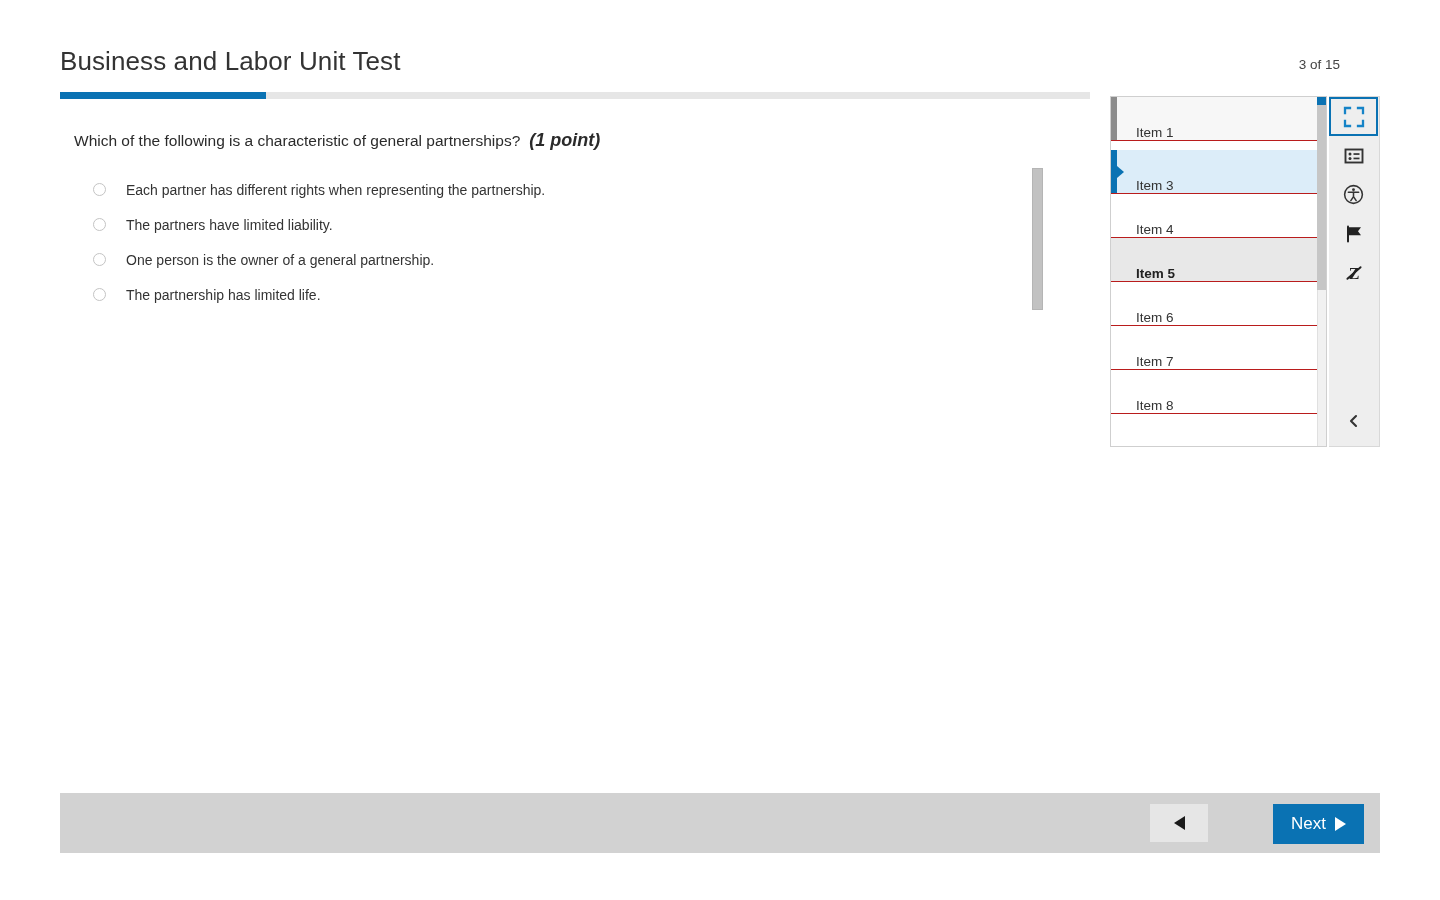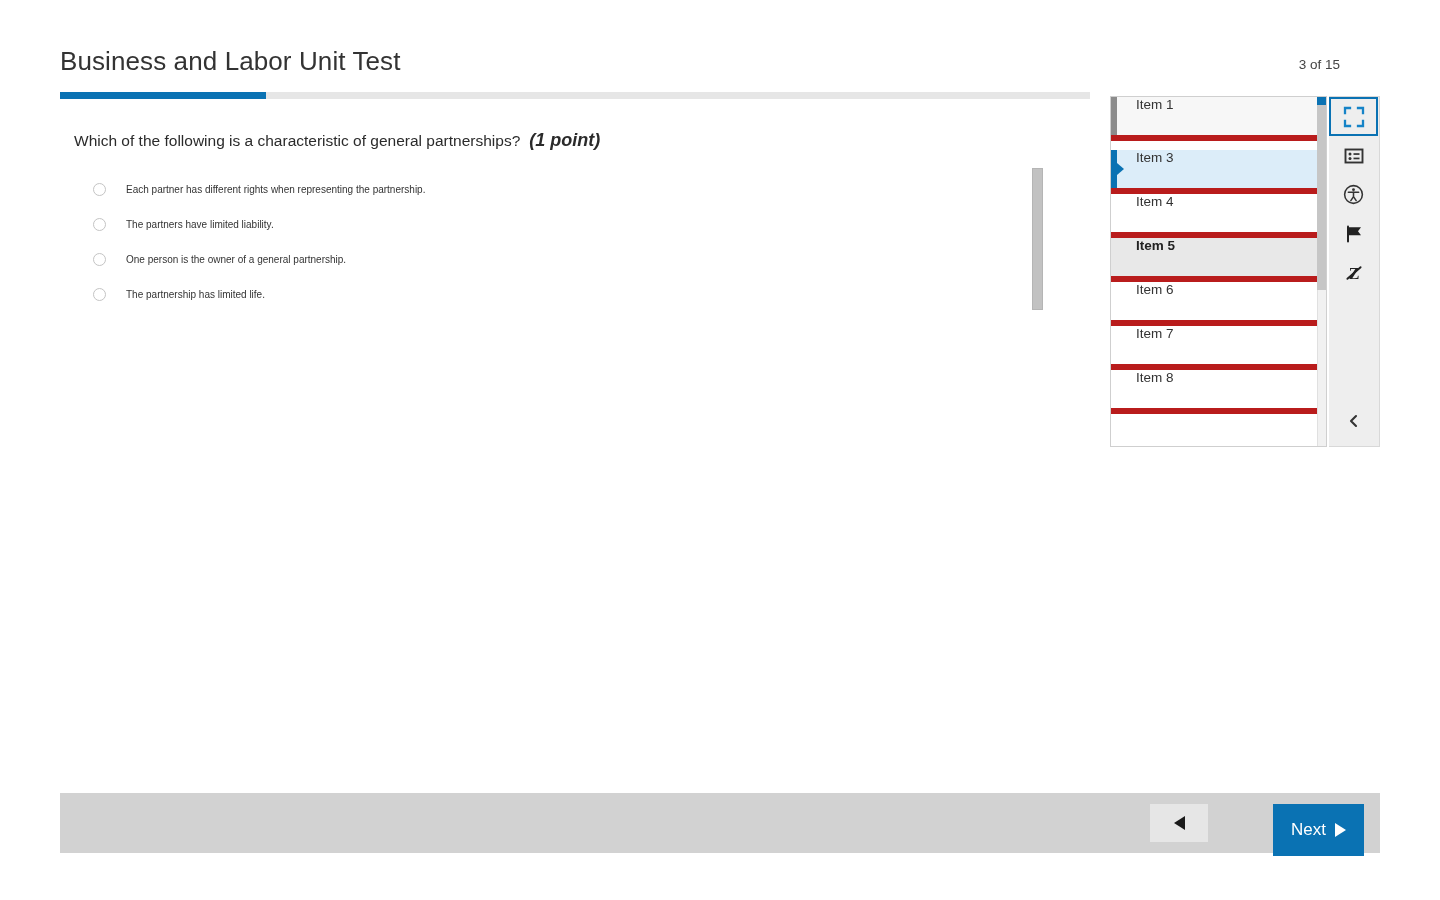--- a/index.html
+++ b/index.html
@@ -47,21 +47,21 @@
   .choice-row {
     display: flex; align-items: center;
     height: 35px; cursor: pointer;
   }
   .radio-outer {
     width: 13px; height: 13px; border-radius: 50%;
     border: 1.6px solid #c4c4c4; background: #ffffff;
     flex: 0 0 auto; margin-left: 19px;
   }
   .choice-text {
-    font-size: 10px; color: #333333; margin-left: 20px;
+    font-size: 14px; color: #333333; margin-left: 20px;
     white-space: nowrap;
   }
 
   
   .content-scrollbar {
     position: absolute; left: 1032px; top: 168px;
     width: 11px; height: 142px;
   }
   .content-scroll-thumb {
     width: 11px; height: 142px; background: #c2c2c2;
@@ -72,22 +72,22 @@
   .item-panel {
     position: absolute; left: 1110px; top: 96px;
     width: 217px; height: 351px;
     background: #ffffff;
     border: 1px solid #cfcfcf;
     overflow: hidden;
   }
   .item-list { position: relative; }
   .item-row {
     position: relative; height: 44px;
-    display: flex; align-items: flex-start;
-    border-bottom: 6px solid #b91c1c;
+    display: flex; align-items: flex-end;
+    border-bottom: 1px solid #b91c1c;
     cursor: pointer; background: #ffffff;
   }
   .item-row .item-label {
     font-size: 13.5px; color: #333333; margin-left: 25px;
   }
   
   .item-row.answered { background: #f7f7f7; }
   .item-row.answered::before {
     content: ""; position: absolute; left: 0; top: 0;
     width: 6px; height: 100%; background: #8c8c8c;
@@ -157,21 +157,21 @@
   }
   .btn-prev {
     position: absolute; right: 172px; top: 11px;
     width: 58px; height: 38px;
     background: #e6e6e6; border: none;
     display: flex; align-items: center; justify-content: center;
     cursor: pointer;
   }
   .btn-next {
     position: absolute; right: 16px; top: 11px;
-    height: 52px; padding: 0 18px;
+    height: 40px; padding: 0 18px;
     background: #0a72b3; border: none;
     display: flex; align-items: center; 
     gap: 9px; cursor: pointer;
   }
   .btn-next-label {
     color: #ffffff; font-size: 17px; font-weight: 400;
   }
   .tri-left {
     width: 0; height: 0;
     border-top: 7px solid transparent;

